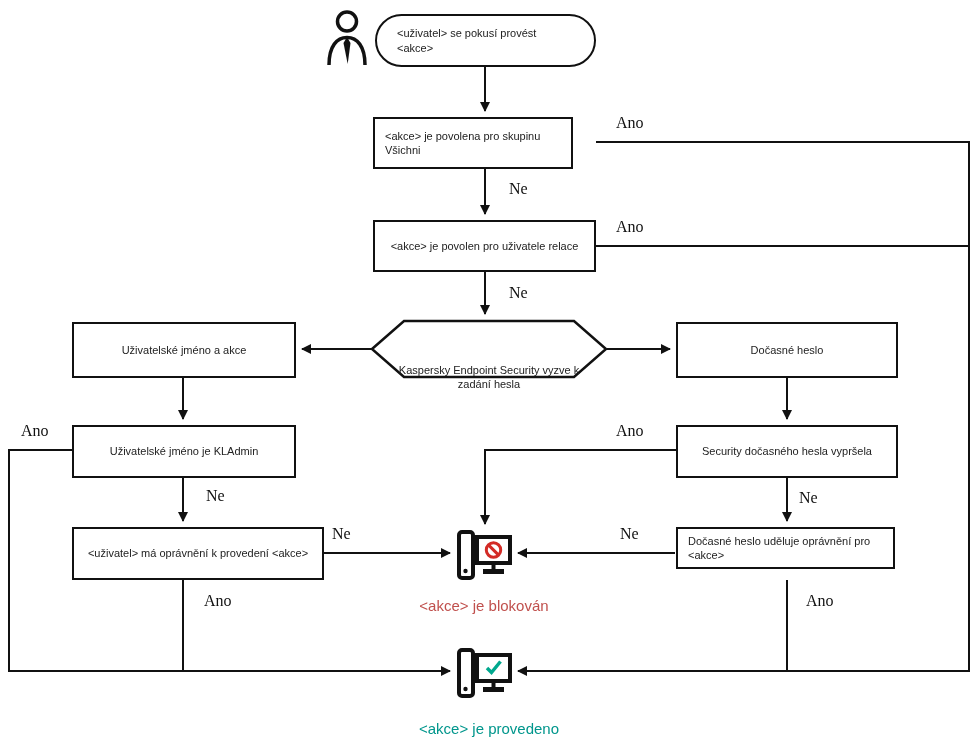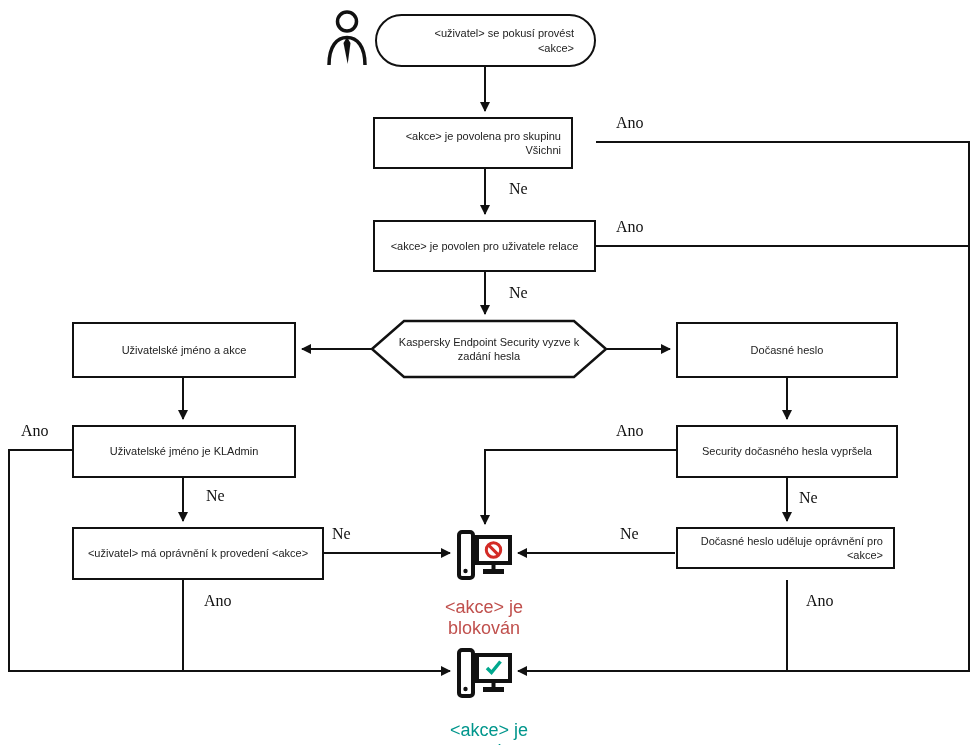--- a/index.html
+++ b/index.html
@@ -5,30 +5,30 @@
   html,body{margin:0;padding:0;background:#ffffff;}
   .stage{
     position:relative;width:974px;height:745px;background:#ffffff;overflow:hidden;
     font-family:"Liberation Sans", sans-serif;color:#222;
   }
   .wires{position:absolute;left:0;top:0;}
   .conn{fill:none;stroke:#111;stroke-width:2;}
   .hexpoly{fill:#ffffff;stroke:#111;stroke-width:2.5;}
   .node{
     position:absolute;box-sizing:border-box;background:#ffffff;border:2px solid #111;
-    display:flex;align-items:center;justify-content:center;text-align:right;
+    display:flex;align-items:center;justify-content:center;text-align:left;
     font-size:11px;line-height:1.3;padding:2px 10px;
   }
   .node.ellipse{border-radius:27px;padding:2px 20px;}
   .hextext{
     position:absolute;box-sizing:border-box;display:flex;align-items:center;justify-content:center;
-    text-align:center;font-size:11px;line-height:1.3;background:transparent;
+    text-align:center;font-size:11px;line-height:1.3;background:transparent;margin-top:28px;
   }
   .elabel{position:absolute;font-size:16px;color:#111;font-family:Liberation Serif, serif;}
-  .status{position:absolute;font-size:18px;text-align:center;}
+  .status{position:absolute;font-size:15px;text-align:center;}
   .status.blocked{color:#c0504d;}
   .status.executed{color:#00968c;}
   .iconwrap{position:absolute;}
 </style>
 </head>
 <body>
 
 <div class="stage">
 
   <svg class="wires" width="974" height="745" viewBox="0 0 974 745">

